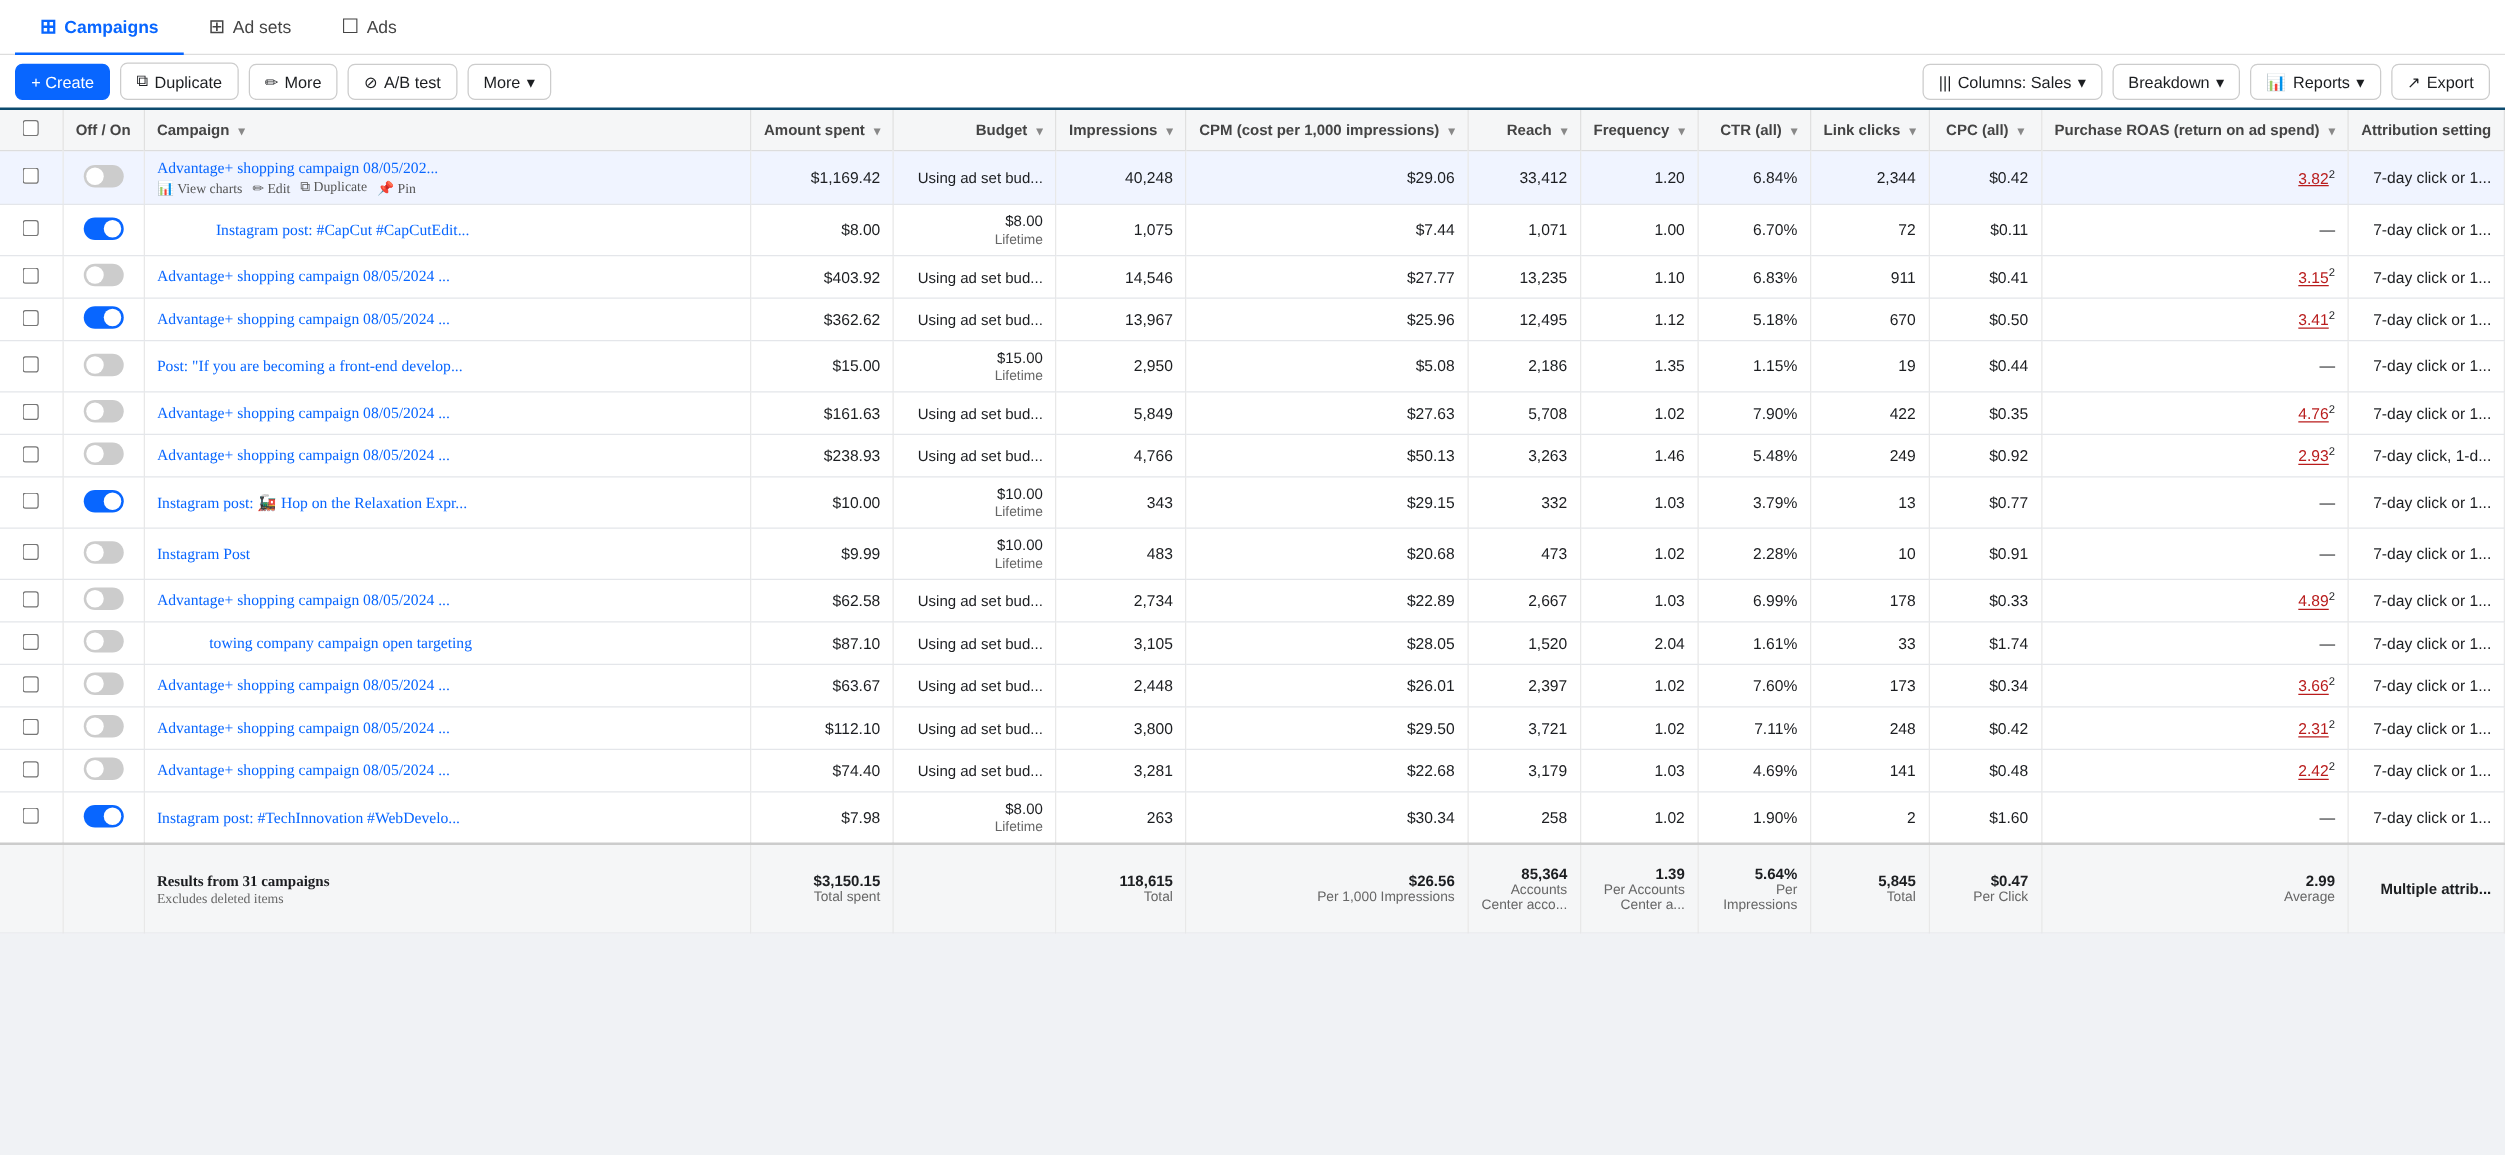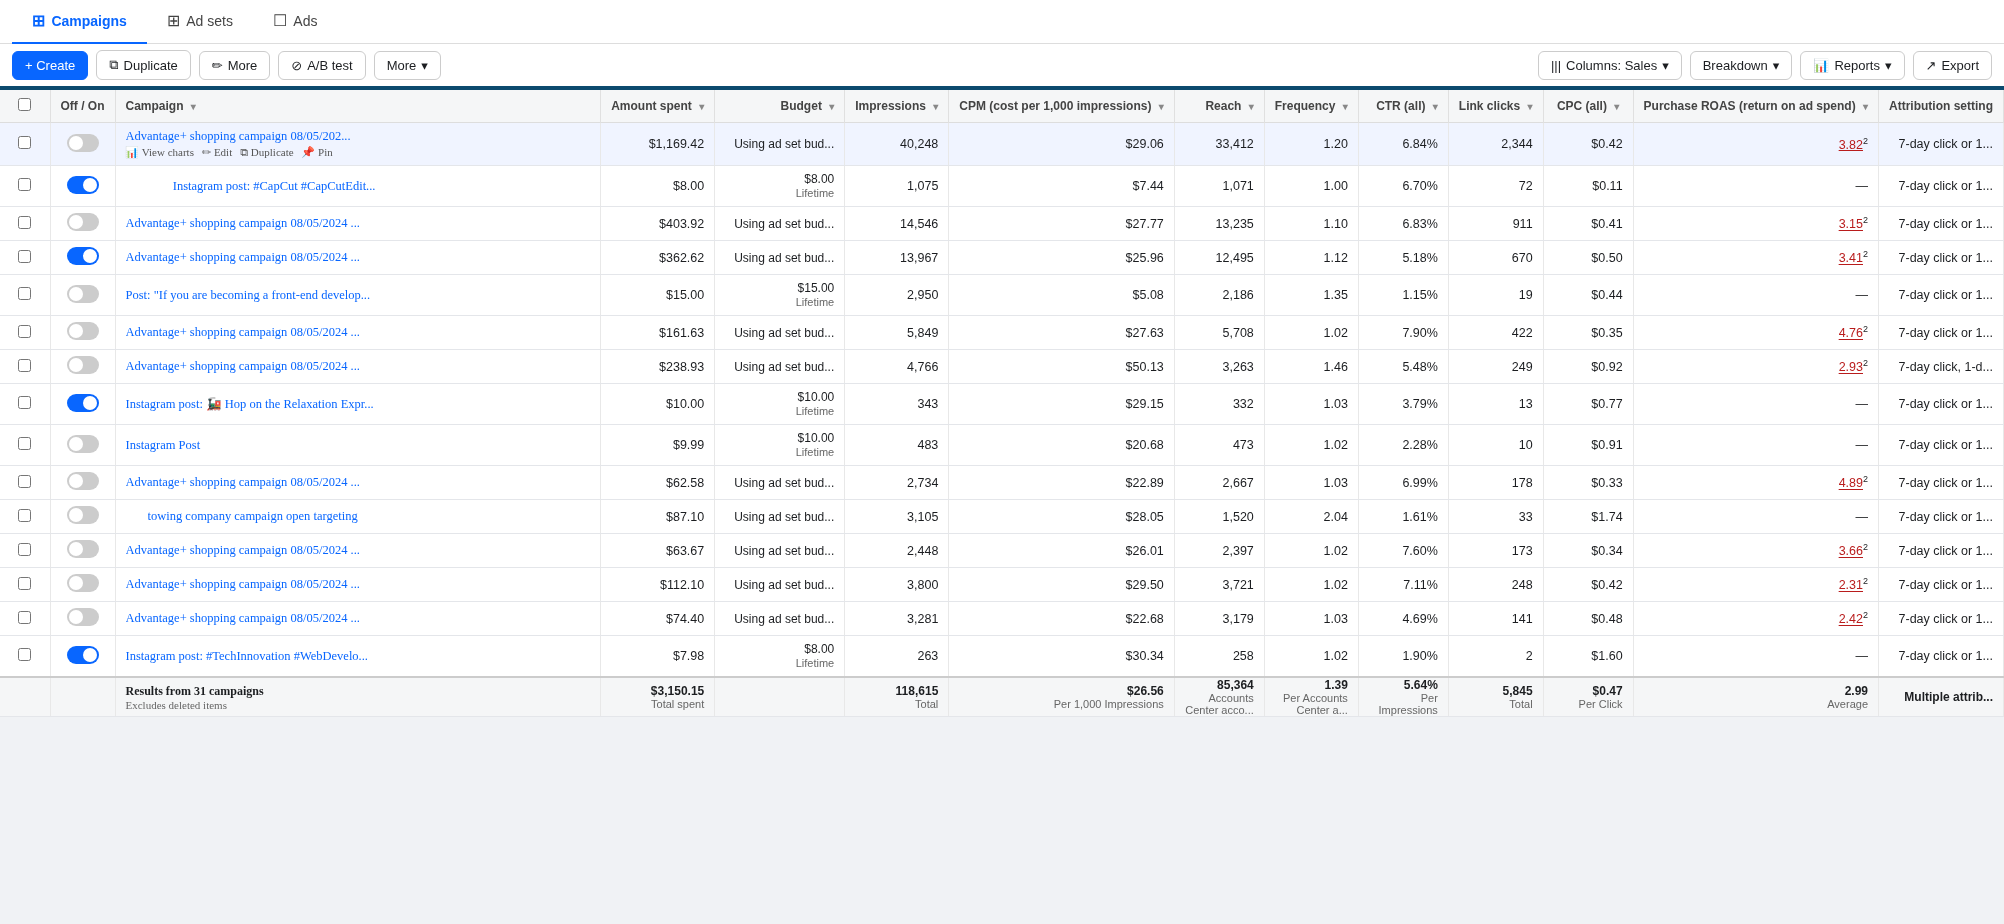--- a/index.html
+++ b/index.html
@@ -30,21 +30,21 @@
       color: #0866ff;
       border-bottom: 2px solid #0866ff;
       font-weight: 600;
     }
     .nav-tab-icon { font-size: 16px; }
 
     .toolbar {
       display: flex;
       align-items: center;
       background: #fff;
-      border-bottom: 4px solid #0c4a6e;
+      border-bottom: 2px solid #0c4a6e;
       padding: 6px 12px;
       gap: 8px;
     }
     .btn {
       display: flex;
       align-items: center;
       gap: 5px;
       padding: 6px 12px;
       border-radius: 6px;
       border: 1px solid #ccc;
@@ -162,21 +162,21 @@
       width: 30px;
     }
     input[type="checkbox"] { cursor: pointer; }
 
     tfoot tr {
       background: #f5f6f7;
       border-top: 2px solid #ccc;
       font-weight: 600;
     }
     tfoot td {
-      padding: 0 10px;
+      padding: 16px 10px;
       font-size: 12px;
     }
     .footer-sub {
       font-size: 11px;
       font-weight: 400;
       color: #666;
     }
 
     .roas-link {
       text-decoration: underline;
@@ -499,21 +499,21 @@
           <td>1.03</td>
           <td>6.99%</td>
           <td>178</td>
           <td>$0.33</td>
           <td><span class="roas-link">4.89</span><sup class="superscript">2</sup></td>
           <td>7-day click or 1...</td>
         </tr>
         <tr>
           <td class="checkbox-cell"><input type="checkbox" style=""></td>
           <td style="text-align: center;"><span class="toggle"></span></td>
-          <td style="text-align: left; padding-left: 32px;">
+          <td style="text-align: center; padding-left: 32px;">
             <a class="campaign-link" href="#">towing company campaign open targeting</a>
           </td>
           <td>$87.10</td>
           <td style="text-align: right; white-space: pre-line; font-size: 12px;">Using ad set bud...</td>
           <td>3,105</td>
           <td>$28.05</td>
           <td>1,520</td>
           <td>2.04</td>
           <td>1.61%</td>
           <td>33</td>

